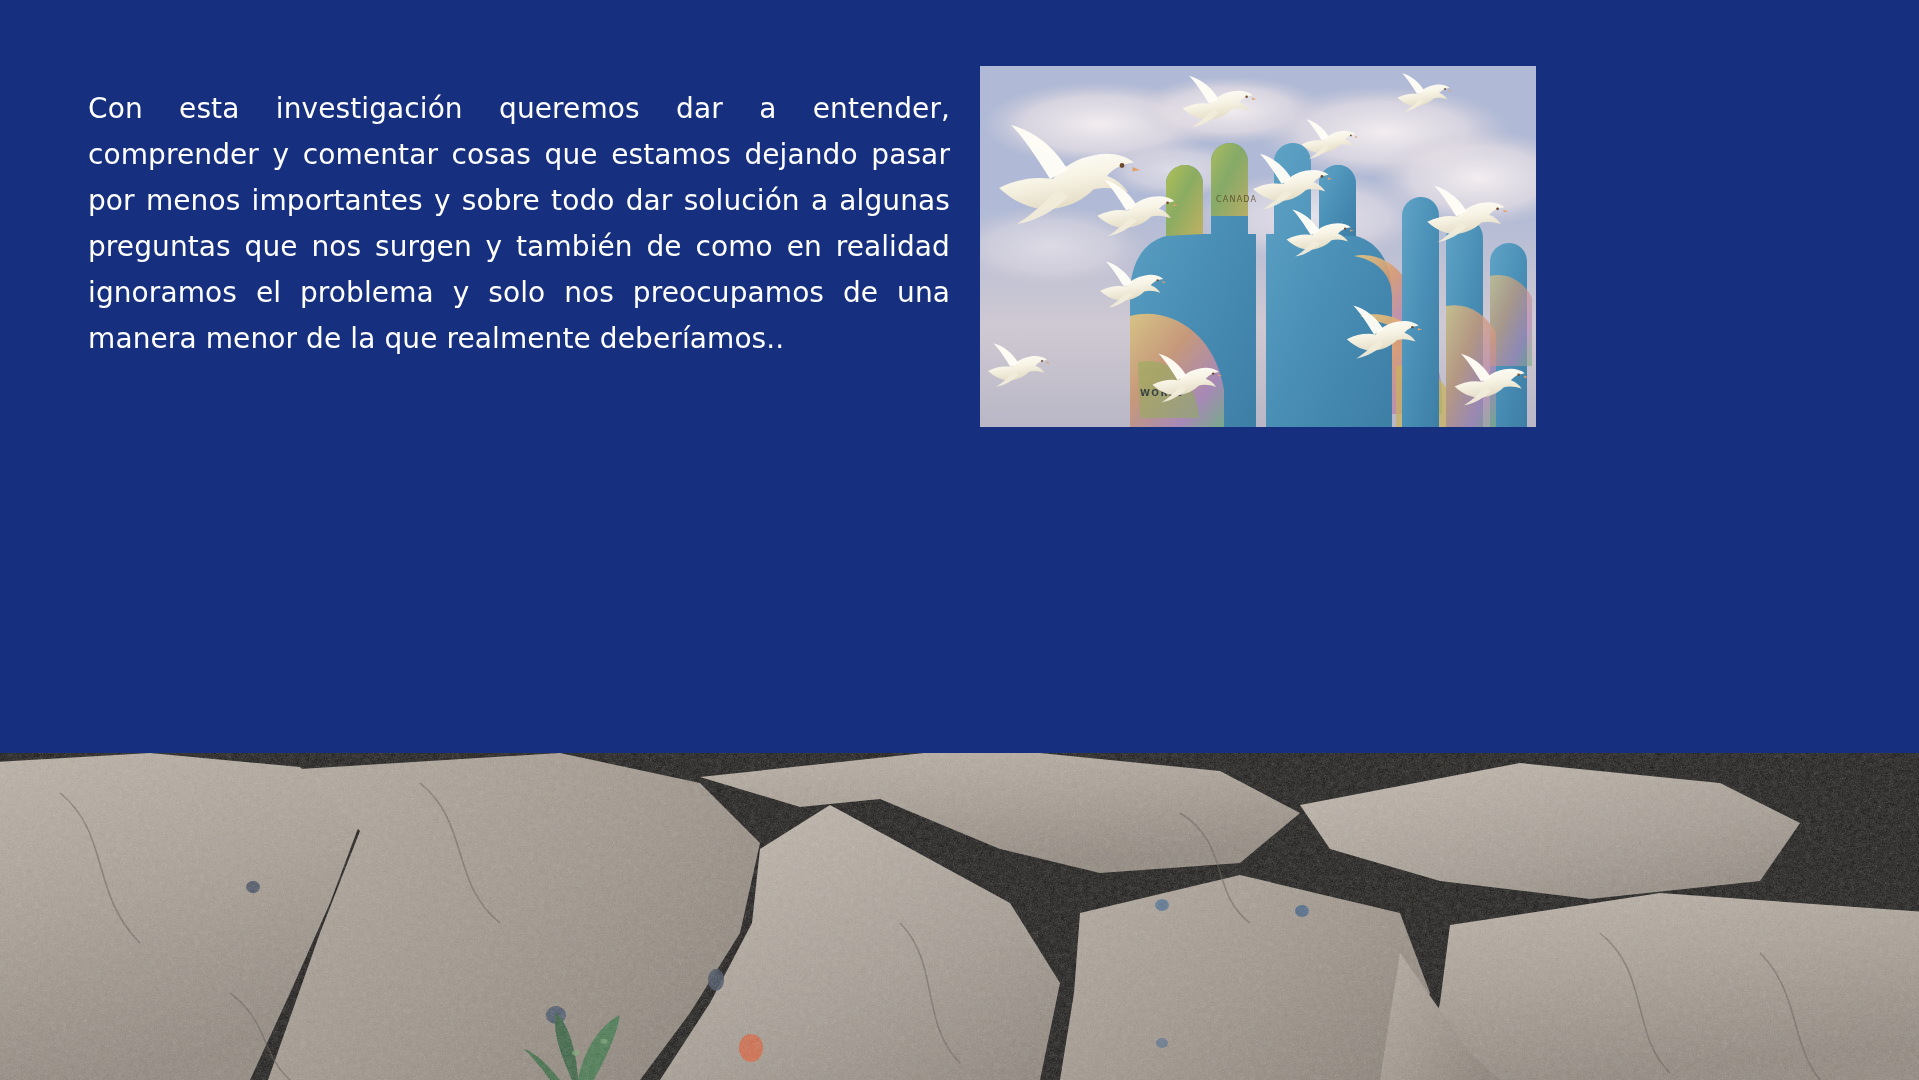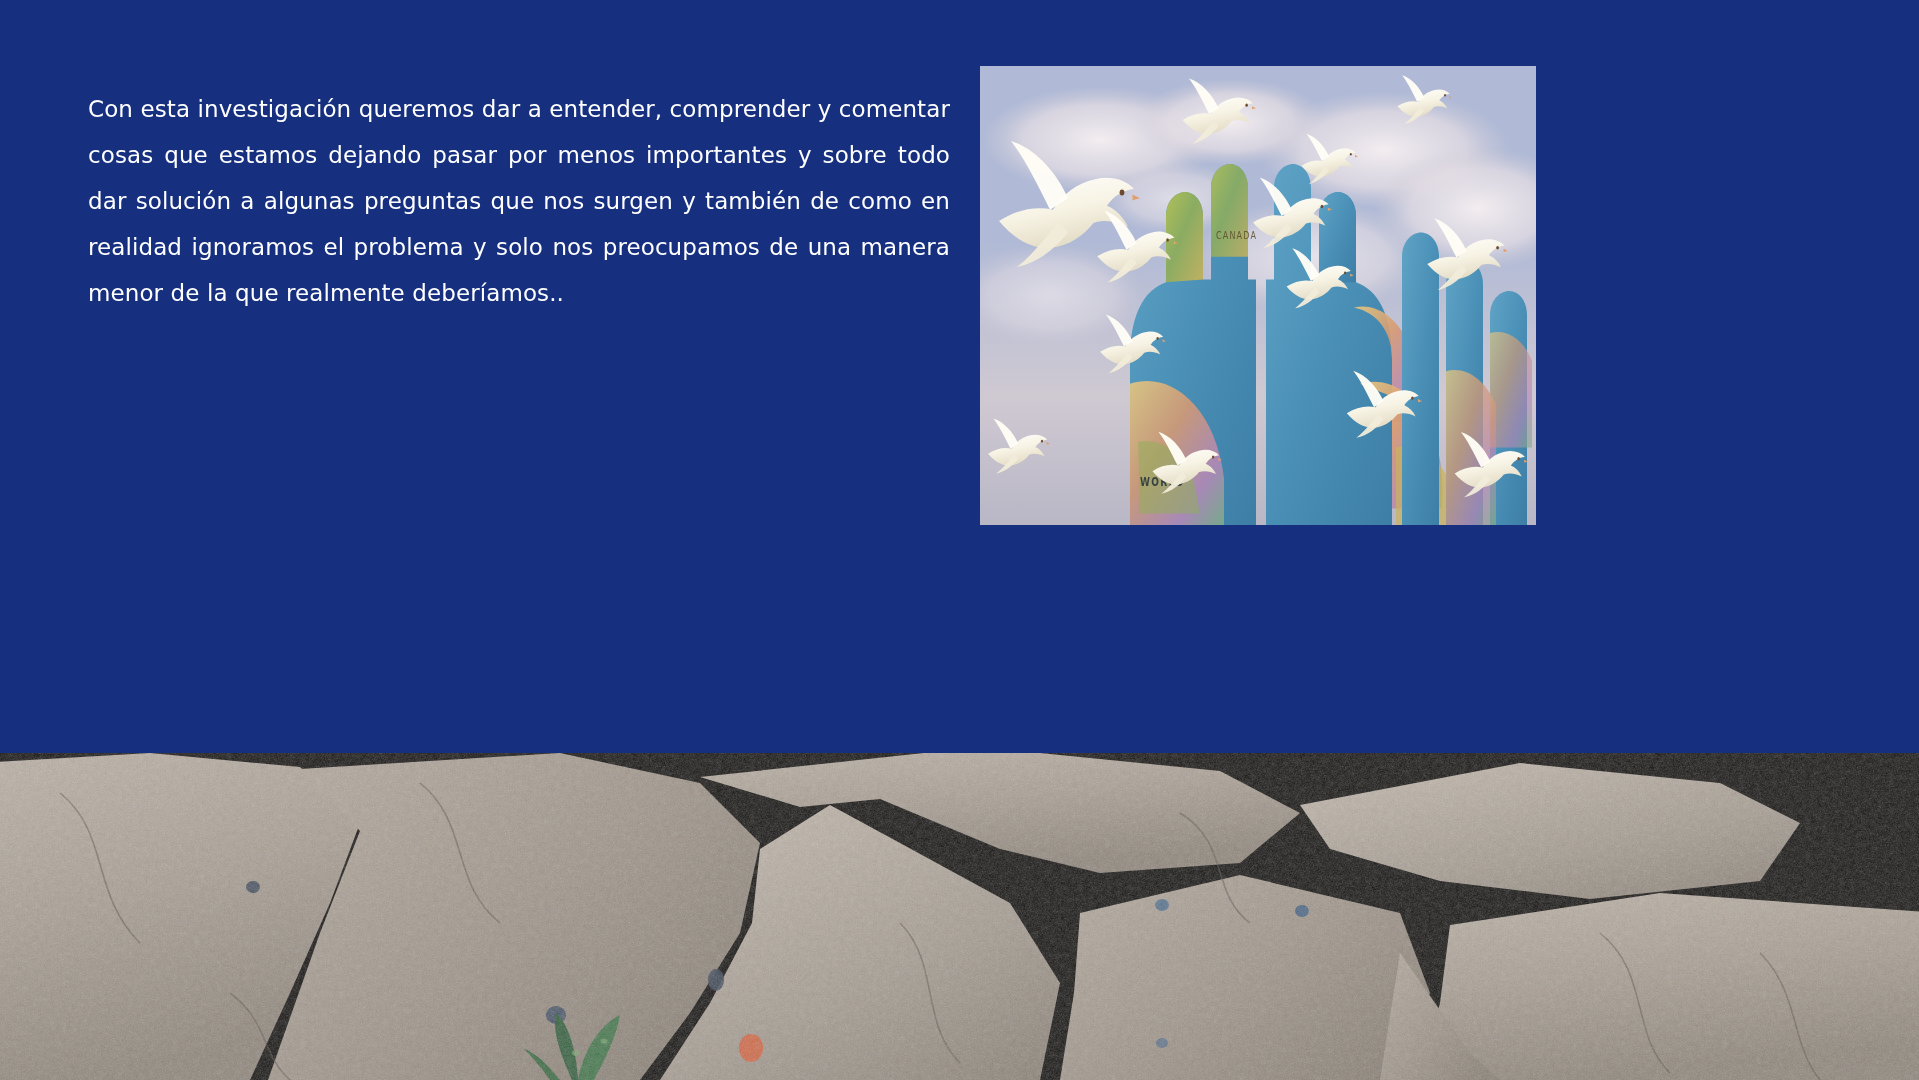--- a/index.html
+++ b/index.html
@@ -31,36 +31,36 @@
   }
 
   
   .body-text {
     position: absolute;
     left: 88px;
     top: 86px;
     width: 862px;
     color: #ffffff;
     font-family: "DejaVu Sans", sans-serif;
-    font-size: 23px;
+    font-size: 28px;
     line-height: 46px;
     font-weight: 400;
     text-align: justify;
     text-justify: inter-word;
     letter-spacing: 0.1px;
     white-space: pre-wrap;
   }
 
   
   .hands-photo {
     position: absolute;
     left: 980px;
     top: 66px;
     width: 556px;
-    height: 459px;
+    height: 361px;
     overflow: hidden;
     background: #9aa7c4;
   }
   .hands-photo svg { display: block; width: 100%; height: 100%; }
 
   
   .earth-photo {
     position: absolute;
     left: 0;
     top: 753px;

